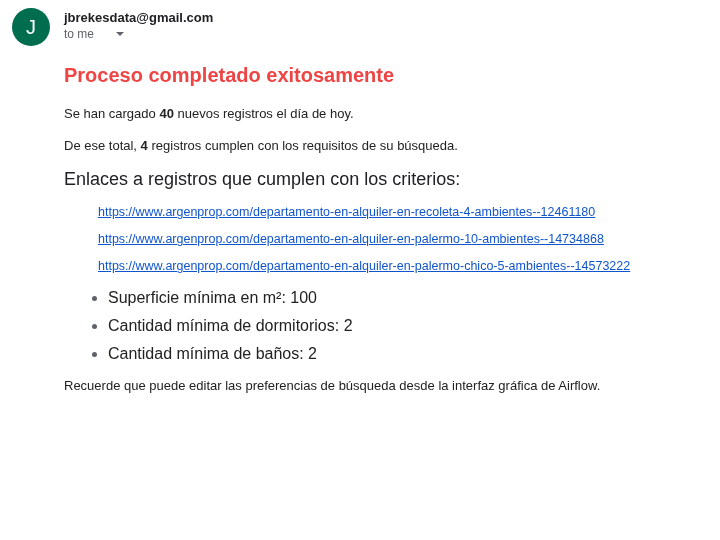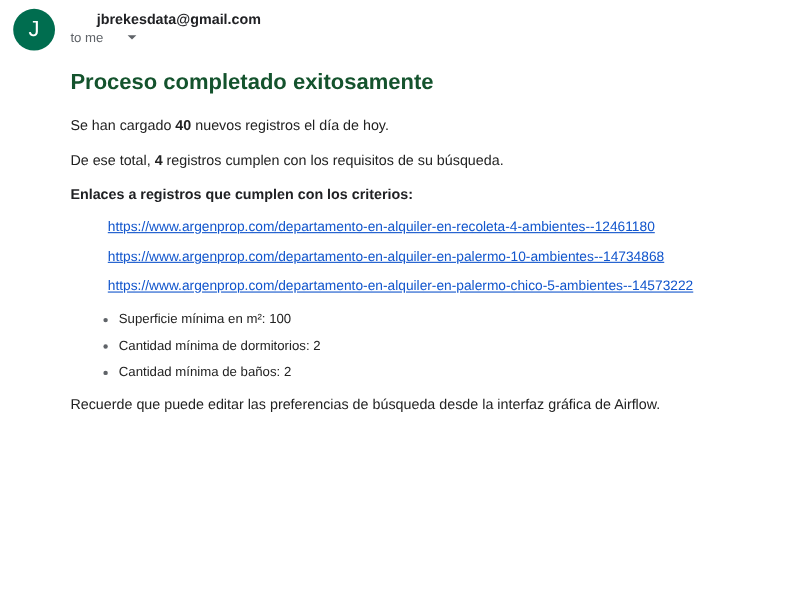--- a/index.html
+++ b/index.html
@@ -36,21 +36,20 @@
     margin-right: 14px;
     flex-shrink: 0;
   }
   .sender-block {
     padding-top: 2px;
   }
   .sender-email {
     font-size: 13px;
     font-weight: 700;
     color: #202124;
-    margin-left: 24px;
   }
   .recipient-line {
     font-size: 12px;
     color: #5f6368;
     margin-top: 2px;
     display: flex;
     align-items: center;
     gap: 20px;
   }
   .chevron {
@@ -62,33 +61,33 @@
     border-top: 4px solid #5f6368;
     margin-left: 2px;
   }
   .body-content {
     padding-left: 52px;
     padding-right: 10px;
   }
   .title {
     font-size: 20px;
     font-weight: 700;
-    color: #14532d;
+    color: #ef4444;
     margin: 0 0 18px 0;
   }
   .para {
     font-size: 13px;
     color: #222;
     margin: 0 0 14px 0;
     line-height: 1.4;
   }
   .bold { font-weight: 700; }
   .section-heading {
-    font-size: 13px;
-    font-weight: 700;
+    font-size: 18px;
+    font-weight: 400;
     margin: 6px 0 14px 0;
   }
   .links-block {
     padding-left: 34px;
     margin-bottom: 16px;
   }
   .link-row {
     margin-bottom: 12px;
   }
   .link-row a {
@@ -96,21 +95,21 @@
     font-size: 12.5px;
     word-break: break-all;
   }
   ul.prefs {
     margin: 0 0 14px 0;
     padding-left: 44px;
     list-style: disc;
     color: #5f6368;
   }
   ul.prefs li {
-    font-size: 12px;
+    font-size: 16px;
     color: #222;
     margin-bottom: 10px;
   }
   ul.prefs li::marker { color: #5f6368; }
 </style>
 </head>
 <body>
 
 <div class="email">
 

